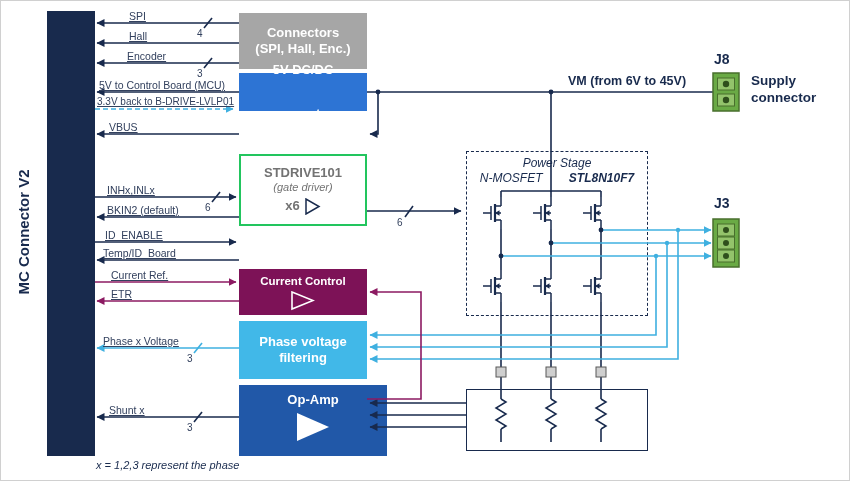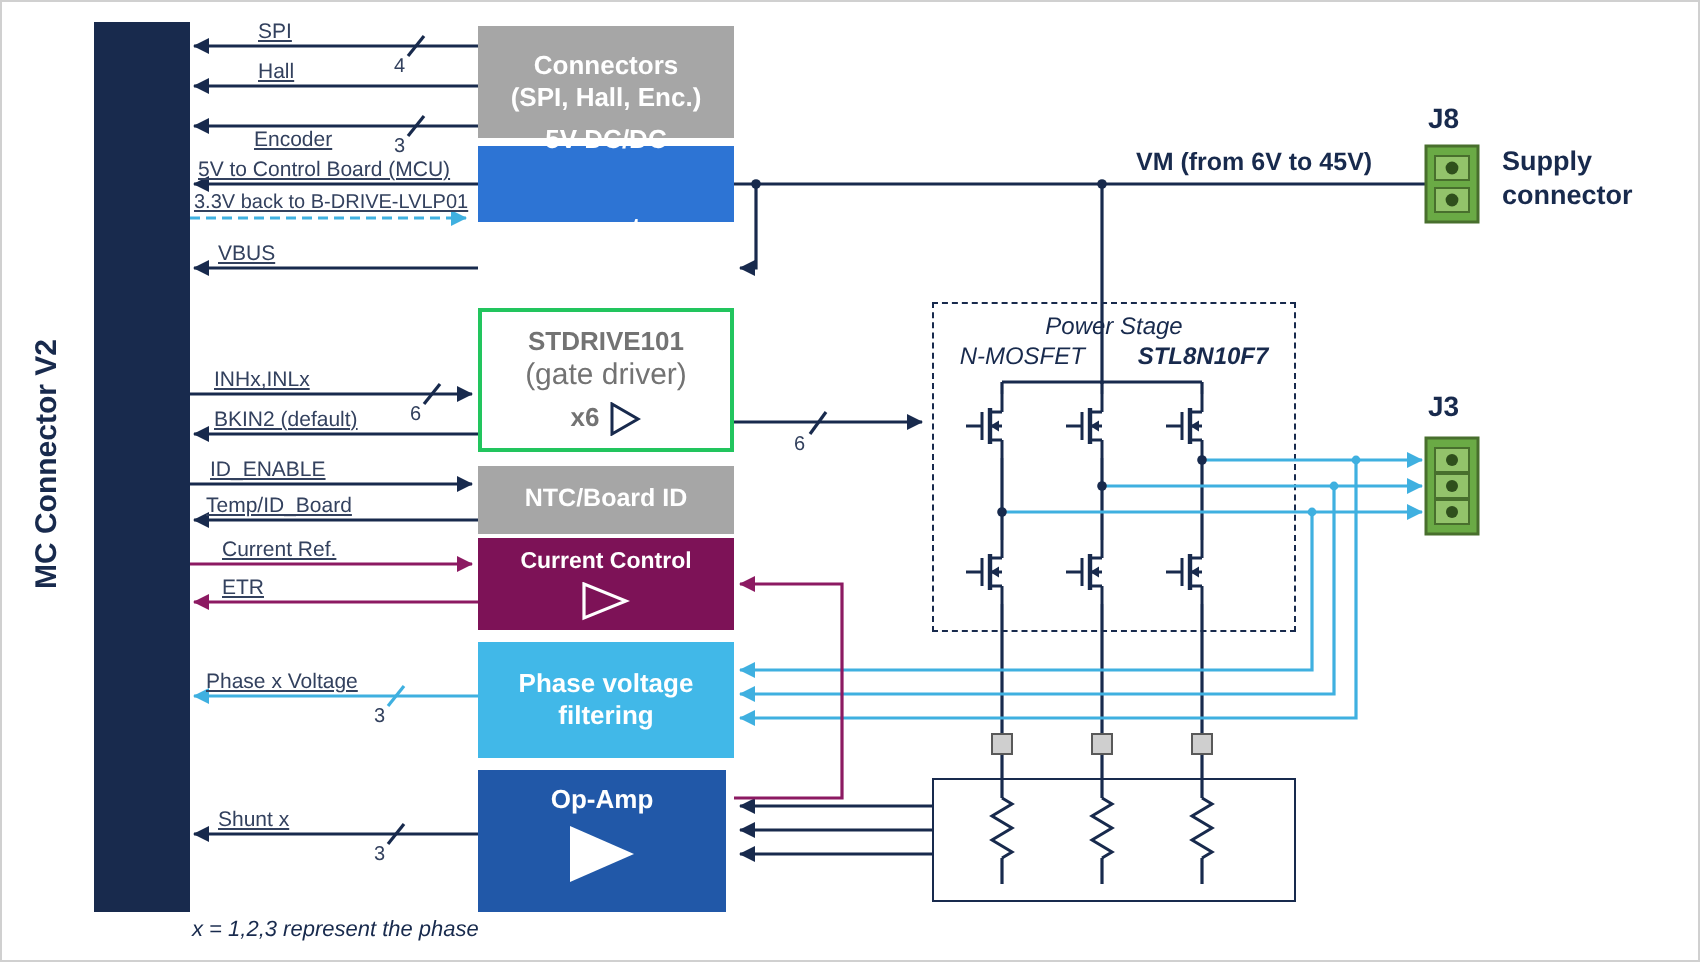--- a/index.html
+++ b/index.html
@@ -16,26 +16,26 @@
   }
   
   .block{
     position:absolute;display:flex;flex-direction:column;align-items:center;justify-content:center;
     color:#fff;font-weight:bold;text-align:center;line-height:1.25;z-index:1;box-sizing:border-box;
   }
   #b-connectors{left:238px;top:12px;width:128px;height:56px;background:#a6a6a6;font-size:13px;}
   #b-dcdc{left:238px;top:72px;width:128px;height:38px;background:#2d74d4;font-size:13px;gap:28px;}
   #b-resdiv{left:238px;top:118px;width:128px;height:30px;background:#a6a6a6;font-size:12.5px;margin-top:44px;}
   #b-stdrive{left:238px;top:153px;width:128px;height:72px;background:#ffffff;border:2px solid #22c55e;color:#737373;font-size:13px;}
-  #b-stdrive .sub{font-weight:normal;font-size:15px;}
+  #b-stdrive .sub{font-weight:normal;font-style:italic;font-size:11px;}
   #b-stdrive .mult-row{display:flex;align-items:center;gap:5px;margin-top:3px;}
   #b-ntc{left:238px;top:232px;width:128px;height:34px;background:#a6a6a6;font-size:12.5px;}
   #b-cc{left:238px;top:268px;width:128px;height:46px;background:#7d1257;font-size:11.5px;justify-content:flex-start;padding-top:5px;}
   #b-filter{left:238px;top:320px;width:128px;height:58px;background:#41b8e8;font-size:13px;}
-  #b-opamp{left:238px;top:384px;width:124px;height:71px;background:#2158a8;font-size:13px;justify-content:flex-start;padding-top:7px;}
+  #b-opamp{left:238px;top:384px;width:148px;height:71px;background:#2158a8;font-size:13px;justify-content:flex-start;padding-top:7px;}
   
   .psbox{position:absolute;left:465px;top:150px;width:182px;height:165px;border:1.6px dashed #182a4d;box-sizing:border-box;z-index:1;}
   .shuntbox{position:absolute;left:465px;top:388px;width:182px;height:62px;border:1.6px solid #182a4d;background:#fff;box-sizing:border-box;z-index:1;}
   .ps-title{position:absolute;left:465px;top:155px;width:182px;text-align:center;font-size:12px;font-style:italic;color:#182a4d;z-index:6;}
   .ps-sub{position:absolute;left:465px;top:170px;width:182px;text-align:center;font-size:12px;font-style:italic;color:#182a4d;z-index:6;}
   .ps-sub b{font-style:italic;margin-left:23px;}
   
   .lbl{position:absolute;font-size:10.5px;color:#33415e;white-space:nowrap;z-index:6;text-decoration:underline;}
   .num{position:absolute;font-size:10px;color:#33415e;z-index:6;}
   .vm-label{position:absolute;left:567px;top:73px;font-size:12.5px;font-weight:bold;color:#182a4d;z-index:6;}
@@ -71,23 +71,20 @@
     <div>STDRIVE101</div>
     <div class="sub">(gate driver)</div>
     <div class="mult-row">
       <span>x6</span>
       <svg width="16" height="17">
         <polygon points="1,1 1,16 14,8.5" fill="#ffffff" stroke="#182a4d" stroke-width="1.5"></polygon>
       </svg>
     </div>
   </div>
 
-  <div class="block" id="b-ntc">
-    <div>NTC/Board ID</div>
-  </div>
 
   <div class="block" id="b-cc">
     <div>Current Control</div>
     <svg width="24" height="20" style="margin-top:3px">
       <polygon points="1,1 1,18 22,9.5" fill="none" stroke="#ffffff" stroke-width="1.6"></polygon>
     </svg>
   </div>
 
   <div class="block" id="b-filter">
     <div>Phase voltage</div>
@@ -238,21 +235,21 @@
       <rect x="716.5" y="236" width="17" height="12" fill="#93c36b" stroke="#486f2d"></rect>
       <rect x="716.5" y="249" width="17" height="12" fill="#93c36b" stroke="#486f2d"></rect>
       <circle cx="725" cy="229" r="3" fill="#2f4f1c"></circle>
       <circle cx="725" cy="242" r="3" fill="#2f4f1c"></circle>
       <circle cx="725" cy="255" r="3" fill="#2f4f1c"></circle>
     </g>
   </svg>
 
   <div class="lbl" style="left:128px;top:9px">SPI</div>
   <div class="lbl" style="left:128px;top:29px">Hall</div>
-  <div class="lbl" style="left:126px;top:63px">Encoder</div>
+  <div class="lbl" style="left:126px;top:49px">Encoder</div>
   <div class="lbl" style="left:98px;top:78px">5V to Control Board (MCU)</div>
   <div class="lbl" style="left:96px;top:95px;font-size:10px">3.3V back to B-DRIVE-LVLP01</div>
   <div class="lbl" style="left:108px;top:120px">VBUS</div>
   <div class="lbl" style="left:106px;top:183px">INHx,INLx</div>
   <div class="lbl" style="left:106px;top:203px">BKIN2 (default)</div>
   <div class="lbl" style="left:104px;top:228px">ID_ENABLE</div>
   <div class="lbl" style="left:102px;top:246px">Temp/ID_Board</div>
   <div class="lbl" style="left:110px;top:268px">Current Ref.</div>
   <div class="lbl" style="left:110px;top:287px">ETR</div>
   <div class="lbl" style="left:102px;top:334px">Phase x Voltage</div>

